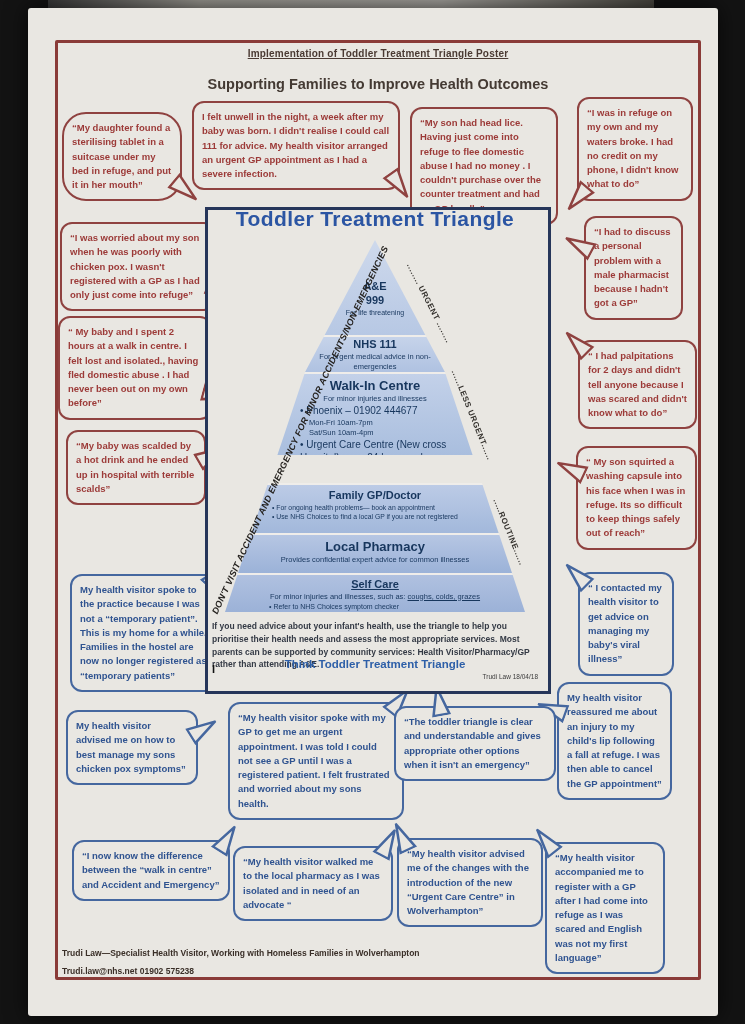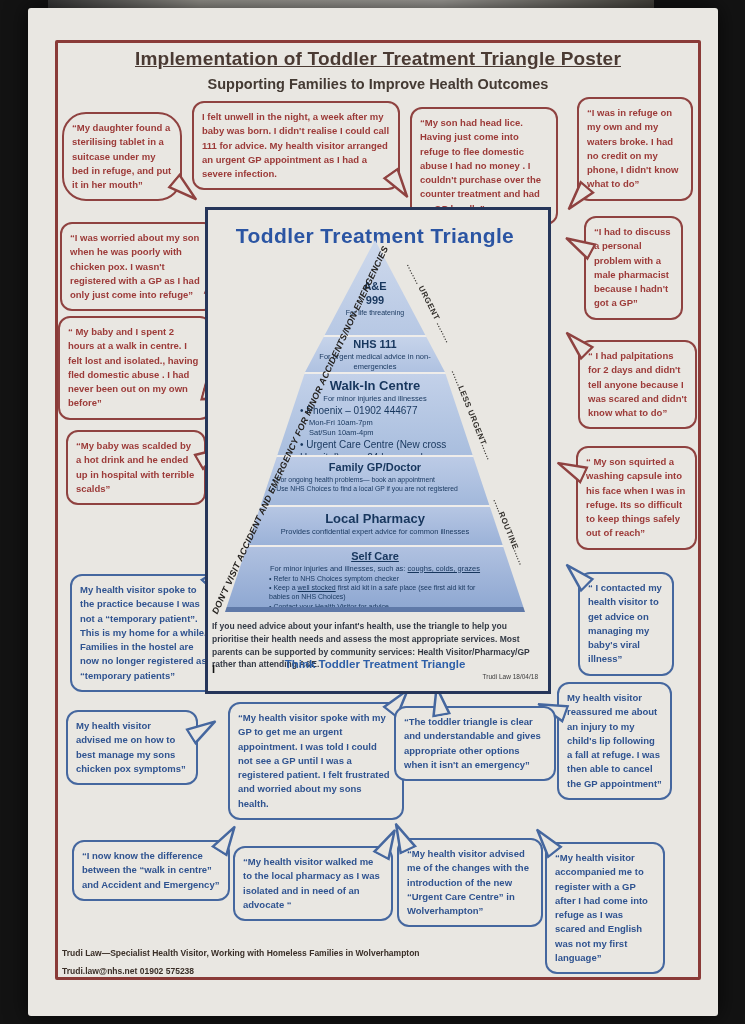--- a/index.html
+++ b/index.html
@@ -5,51 +5,51 @@
   html,body{margin:0;padding:0;background:#000;}
   .stage{position:relative;width:745px;height:1024px;background:#131313;overflow:hidden;
          font-family:"Liberation Sans",sans-serif;}
   .topstrip{position:absolute;left:48px;top:0;width:606px;height:12px;
             background:linear-gradient(90deg,#3a3a3a,#98968f 25%,#a3a19c 65%,#48463f);}
   .poster{position:absolute;left:28px;top:8px;width:690px;height:1008px;background:#e9e7e2;
           border-radius:3px;box-shadow:0 0 22px rgba(0,0,0,.7);}
   .frame{position:absolute;left:55px;top:40px;width:640px;height:934px;
          border:3px solid #8a3b38;border-radius:2px;}
   .title{position:absolute;left:55px;top:48px;width:646px;text-align:center;
-         font-size:19px;font-weight:bold;color:#4a3a33;text-decoration:underline;letter-spacing:.2px;}
+         font-size:10px;font-weight:bold;color:#4a3a33;text-decoration:underline;letter-spacing:.2px;}
   .subtitle{position:absolute;left:55px;top:76px;width:646px;text-align:center;
             font-size:14.5px;font-weight:bold;color:#443a33;}
   
   .bubble{position:absolute;box-sizing:border-box;padding:7px 8px;border-radius:12px;
           background:#e9e7e2;font-weight:bold;z-index:2;line-height:1.5;}
   .bubble.red{border:2.5px solid #8f4240;color:#9c3a38;font-size:9.5px;}
   .bubble.blue{border:2.5px solid #45679f;color:#2f5390;font-size:9.5px;}
   .tail{position:absolute;width:30px;height:30px;z-index:1;}
   .bubble.red  .tail polygon{fill:#e9e7e2;stroke:#8f4240;stroke-width:2.5;}
   .bubble.blue .tail polygon{fill:#e9e7e2;stroke:#45679f;stroke-width:2.5;}
   
   .tbox{position:absolute;left:205px;top:207px;width:340px;height:481px;background:#e9e7e2;
         border:3px solid #26365a;z-index:3;}
-  .ttitle{position:absolute;left:205px;top:224px;width:340px;text-align:center;z-index:4;
+  .ttitle{position:absolute;left:205px;top:207px;width:340px;text-align:center;z-index:4;
           font-size:21px;font-weight:bold;color:#2b55a3;letter-spacing:.4px;}
   .tri{position:absolute;left:225px;top:240px;width:300px;height:372px;z-index:4;
        clip-path:polygon(50% 0,73.3% 35.5%,100% 100%,0 100%,26.7% 35.5%);}
   .band{position:relative;width:100%;box-sizing:border-box;text-align:center;color:#17365d;
         border-top:2px solid #efedea;overflow:hidden;}
   .band.first{border-top:none;}
   .bt{font-weight:bold;font-size:11px;line-height:1.25;}
   .bnote{font-size:7.5px;line-height:1.3;}
   .bl{text-align:left;font-size:10px;line-height:1.35;padding-left:10px;}
   .bl::before{content:"•  ";}
   .blc{text-align:left;font-size:7.5px;line-height:1.35;padding-left:19px;}
   .u{text-decoration:underline;}
   .bandA{background:linear-gradient(#ced9ec,#b7c8e4);}
   .bandB{background:linear-gradient(#c6d3ea,#afc2e1);}
   .bandC{background:linear-gradient(#c3d1e9,#a9bede);}
-  .bandD{background:linear-gradient(#bccbe6,#a2b8db);}
+  .bandD{background:linear-gradient(#bccbe6,#a2b8db);margin-top:28px;}
   .bandE{background:linear-gradient(#b6c6e3,#9bb2d8);}
   .bandF{background:linear-gradient(#b0c1e0,#8fa8d2);border-bottom:5px solid #5f79a8;}
   .axisL{position:absolute;left:300px;top:430px;transform:translate(-50%,-50%) rotate(-65deg);
          white-space:nowrap;font-size:9px;font-weight:bold;font-style:italic;color:#25221f;
          letter-spacing:.3px;z-index:5;}
   .axisR{position:absolute;transform:translate(-50%,-50%) rotate(68deg);white-space:nowrap;
          font-size:8px;font-weight:bold;color:#33302c;letter-spacing:.6px;z-index:5;}
   .advice{position:absolute;left:212px;top:620px;width:326px;font-size:8.5px;line-height:1.5;
           color:#343a45;z-index:4;font-weight:bold;}
   .tagline{position:absolute;left:205px;top:658px;width:340px;text-align:center;z-index:4;

